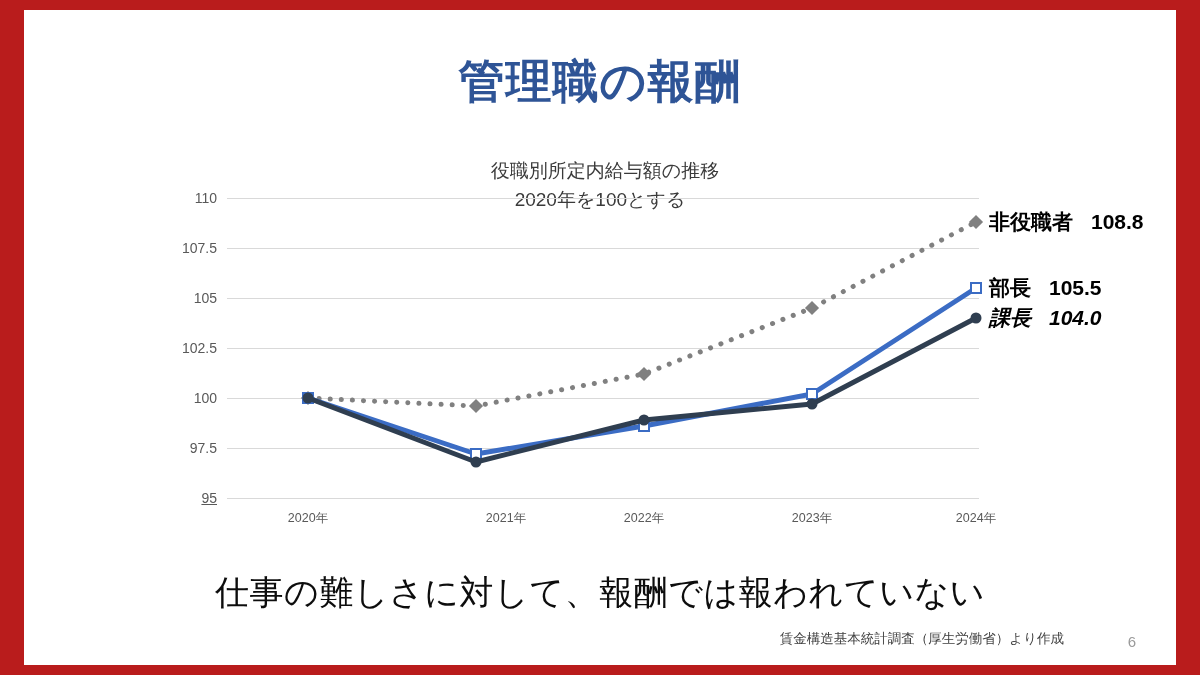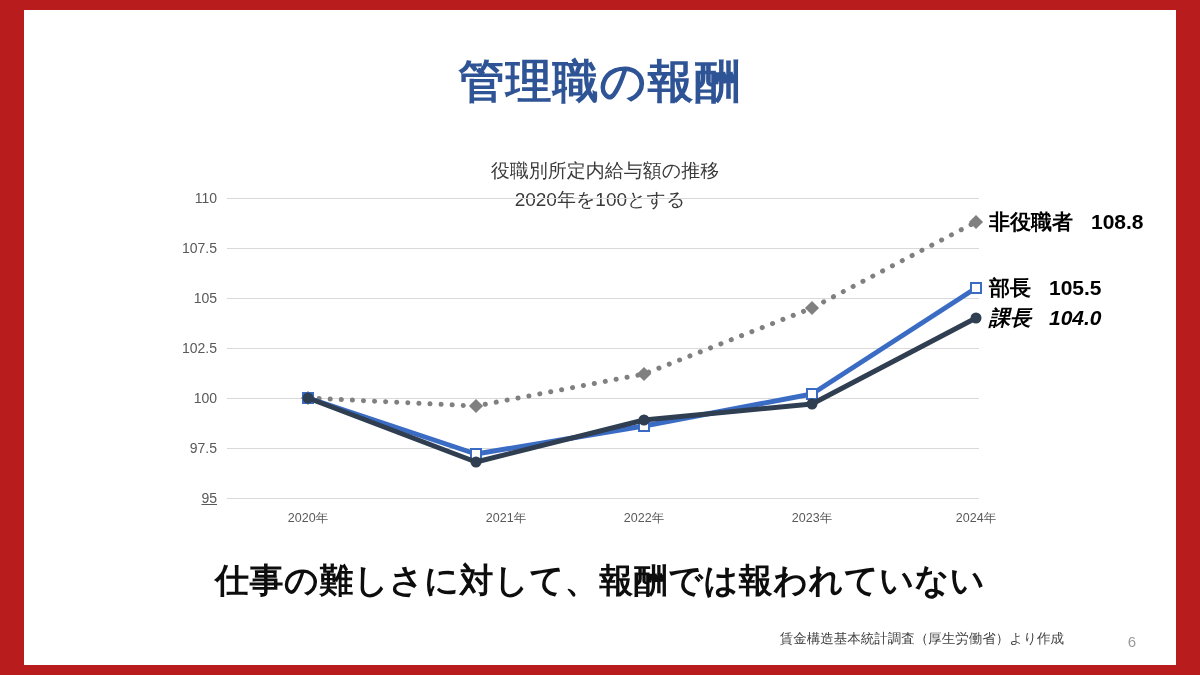--- a/index.html
+++ b/index.html
@@ -105,24 +105,24 @@
   }
   .series-label .val {
     display: inline-block;
     margin-left: 18px;
   }
   
   #caption {
     position: absolute;
     left: 0;
     right: 0;
-    top: 548px;
+    top: 560px;
     text-align: center;
     font-size: 34px;
-    font-weight: bold;
+    font-weight: normal;
     color: #0d0d0d;
     letter-spacing: 0.5px;
   }
   #source {
     position: absolute;
     right: 112px;
     top: 620px;
     font-size: 13.5px;
     color: #404040;
   }

